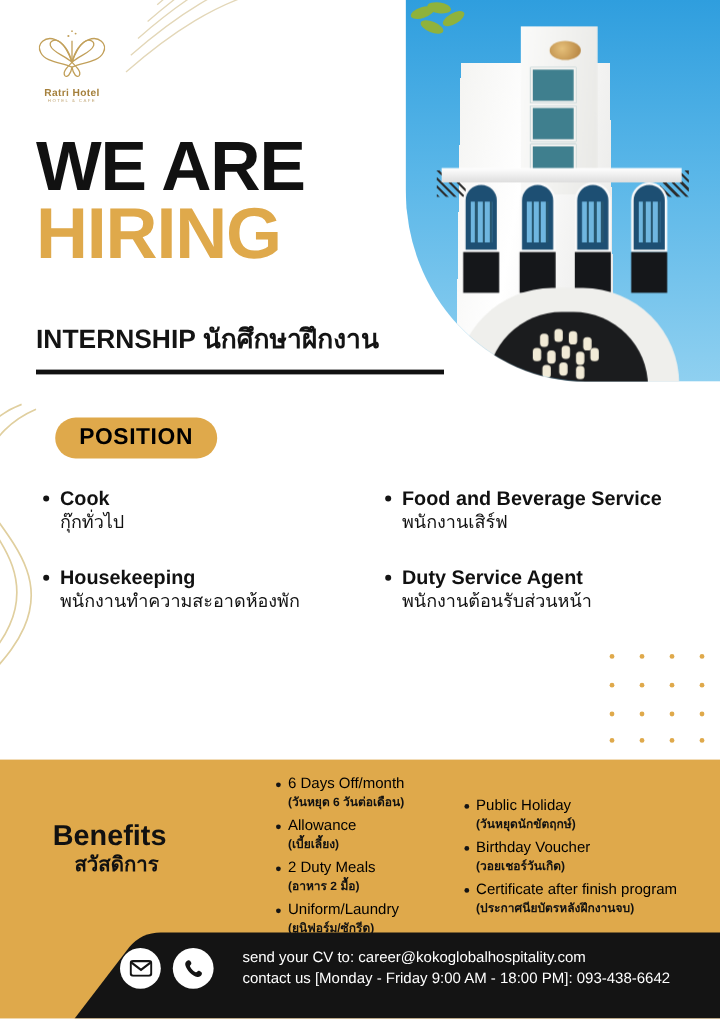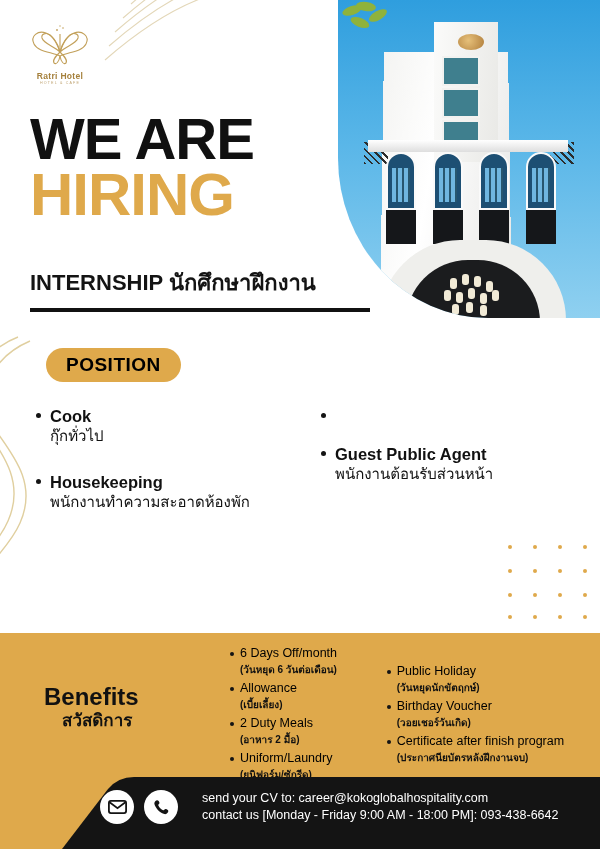--- a/index.html
+++ b/index.html
@@ -267,25 +267,29 @@
         <div class="dot"></div>
         <div>
           <div class="jt">Housekeeping</div>
           <div class="js">พนักงานทำความสะอาดห้องพัก</div>
         </div>
       </div>
     </div>
     <div class="jcol right">
       <div class="job">
         <div class="dot"></div>
+        <div>
+          <div class="jt">Food and Beverage Service</div>
+          <div class="js">พนักงานเสิร์ฟ</div>
+        </div>
       </div>
       <div class="job">
         <div class="dot"></div>
         <div>
-          <div class="jt">Guest Public Agent</div>
+          <div class="jt">Duty Service Agent</div>
           <div class="js">พนักงานต้อนรับส่วนหน้า</div>
         </div>
       </div>
     </div>
   </div>
 
   <div class="dotgrid">
     <i style="left:0;top:0"></i>
       <i style="left:25px;top:0"></i>
       <i style="left:50px;top:0"></i>

